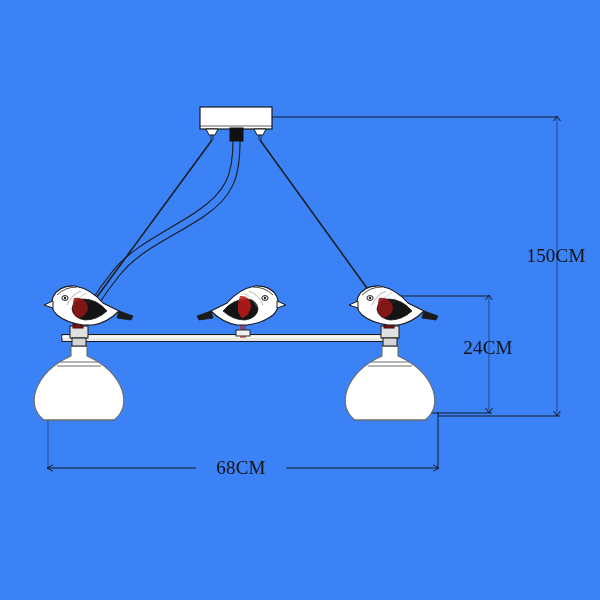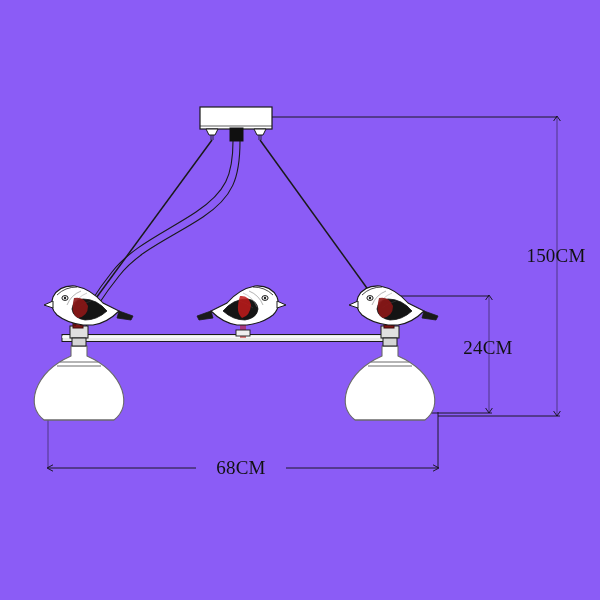--- a/index.html
+++ b/index.html
@@ -1,18 +1,18 @@
 <!DOCTYPE html>
 <html><head>
 <meta charset="utf-8">
 <style>
   html,body{margin:0;padding:0;background:#ffffff;}
   body{width:600px;height:600px;overflow:hidden;
        font-family:"Liberation Serif",serif;}
-  #stage{position:relative;width:600px;height:600px;background:#8b5cf6;}
+  #stage{position:relative;width:600px;height:600px;background:#3b82f6;}
   svg{position:absolute;top:0;left:0;width:600px;height:600px;display:block;}
   .dimlabel{font-family:"Liberation Serif",serif;font-size:19px;fill:#111;
             font-weight:400;letter-spacing:.2px;}
 </style>
 </head>
 <body>
 
 <div id="stage">
   <svg viewBox="0 0 600 600" xmlns="http://www.w3.org/2000/svg">
 

